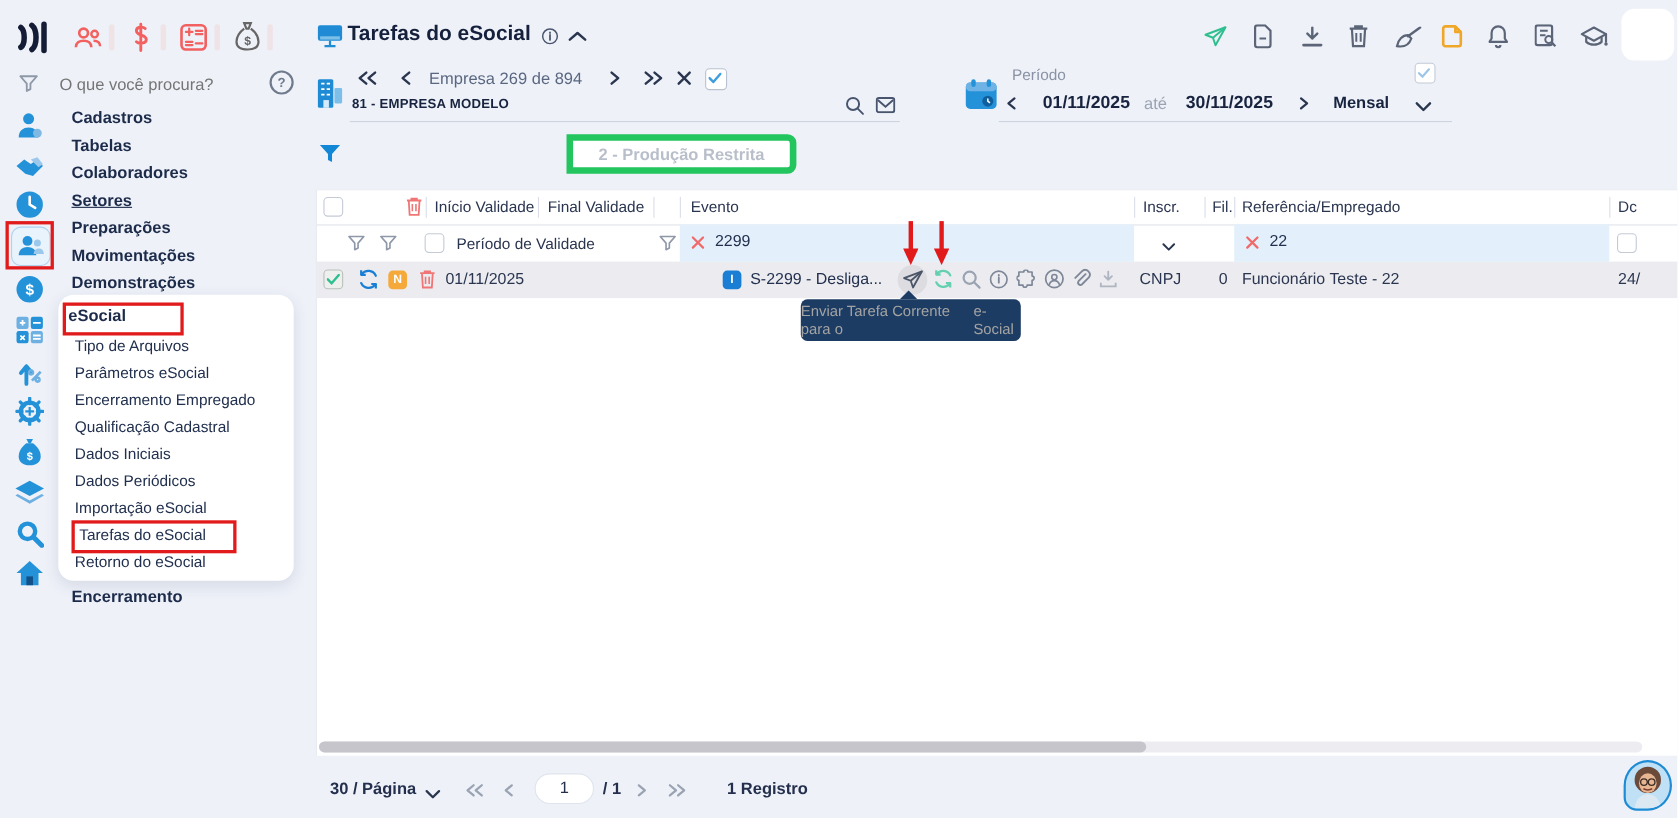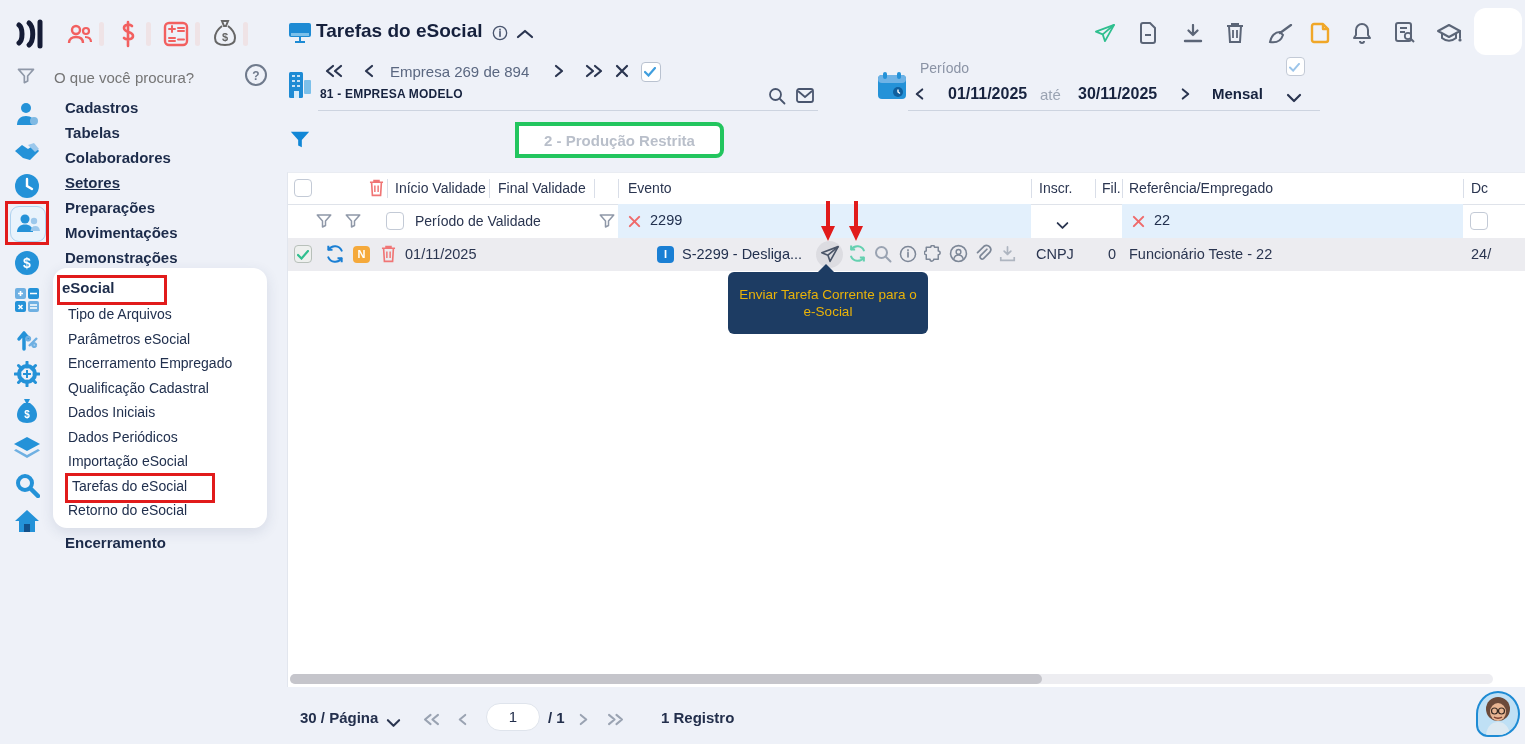--- a/index.html
+++ b/index.html
@@ -10,22 +10,22 @@
   .sub-label{font-size:14px;color:#21304e;cursor:pointer;}
   .redbox{position:absolute;border:3px solid #e11b1b;}
   .card{background:#fff;border-radius:14px;box-shadow:0 4px 14px rgba(40,60,100,.12);}
   .chev{stroke:#2a3550;stroke-width:2.2;fill:none;stroke-linecap:round;stroke-linejoin:round;}
   .chev-gray{stroke:#9aa3b2;}
   .sep{position:absolute;width:1px;background:#d9dee8;}
   .hdr-txt{font-size:14px;color:#2a3550;}
   .blue-cell{position:absolute;background:#e3f0fc;top:0;height:100%;}
   .ckb{position:absolute;width:18px;height:18px;border:1.5px solid #c3cad6;border-radius:4px;background:#fff;box-sizing:border-box;}
   .icbtn{cursor:pointer;}
-  .tooltip{position:absolute;left:728px;top:272px;width:200px;height:62px;background:#1d3c63;border-radius:6px;
-    color:#eab308;font-size:13.5px;display:flex;flex-direction:column;align-items:center;justify-content:center;line-height:17px;}
+  .tooltip{position:absolute;left:728px;top:272px;width:200px;height:38px;background:#1d3c63;border-radius:6px;
+    color:#a3a3a3;font-size:13.5px;display:flex;flex-direction:row;align-items:center;justify-content:center;line-height:17px;}
   .tooltip:before{content:"";position:absolute;top:-8px;left:90px;border:8px solid transparent;border-bottom:8px solid #1d3c63;border-top:none;}
   .tab{position:absolute;top:122px;height:36px;display:flex;align-items:center;justify-content:center;
     font-weight:700;font-size:15px;box-sizing:border-box;cursor:pointer;}
   .pag-txt{font-size:15px;color:#232f4c;font-weight:700;}
   input{outline:none;}
 </style>
 </head>
 <body>
 
 <div class="screen">
@@ -353,21 +353,21 @@
         <path d="M2 2l6 6 6-6" class="chev"></path>
       </svg>
   </div>
   <div class="abs" style="left:908px;top:110px;width:412px;height:1px;background:#cdd4e0;"></div>
 
   <div class="abs" style="left:289px;top:129px;">
     <svg width="22" height="22" viewBox="0 0 24 24">
         <path d="M2 3h20l-8 9v8l-4-2v-6z" fill="#1187d6"></path>
       </svg>
   </div>
-  <div class="tab" style="left:515px;width:209px;background:#fff;color:#b9bfca;border:4px solid #22c55e;border-radius:0 8px 8px 0;">
+  <div class="tab" style="left:515px;width:209px;background:#fff;color:#b9bfca;border:6px solid #22c55e;border-radius:0 8px 8px 0;">
       <span>2 - Produção Restrita</span>
     </div>
 
   <div class="abs" style="left:287px;top:172px;width:1238px;height:514px;background:#fff;border-left:1px solid #e2e6ee;border-top:1px solid #e9ecf2;">
 
     <div class="abs" style="left:0;top:0;width:100%;height:31px;border-bottom:1px solid #dfe3ea;">
       <div class="ckb" style="left:6px;top:6px;"></div>
       <div class="abs icbtn" style="left:81px;top:6px;">
         <svg width="15" height="18" viewBox="0 0 18 22">
             <path d="M1 4h16M6 4V2h6v2M3 4l1 16h10l1-16" fill="none" stroke="#f07575" stroke-width="2"></path>

